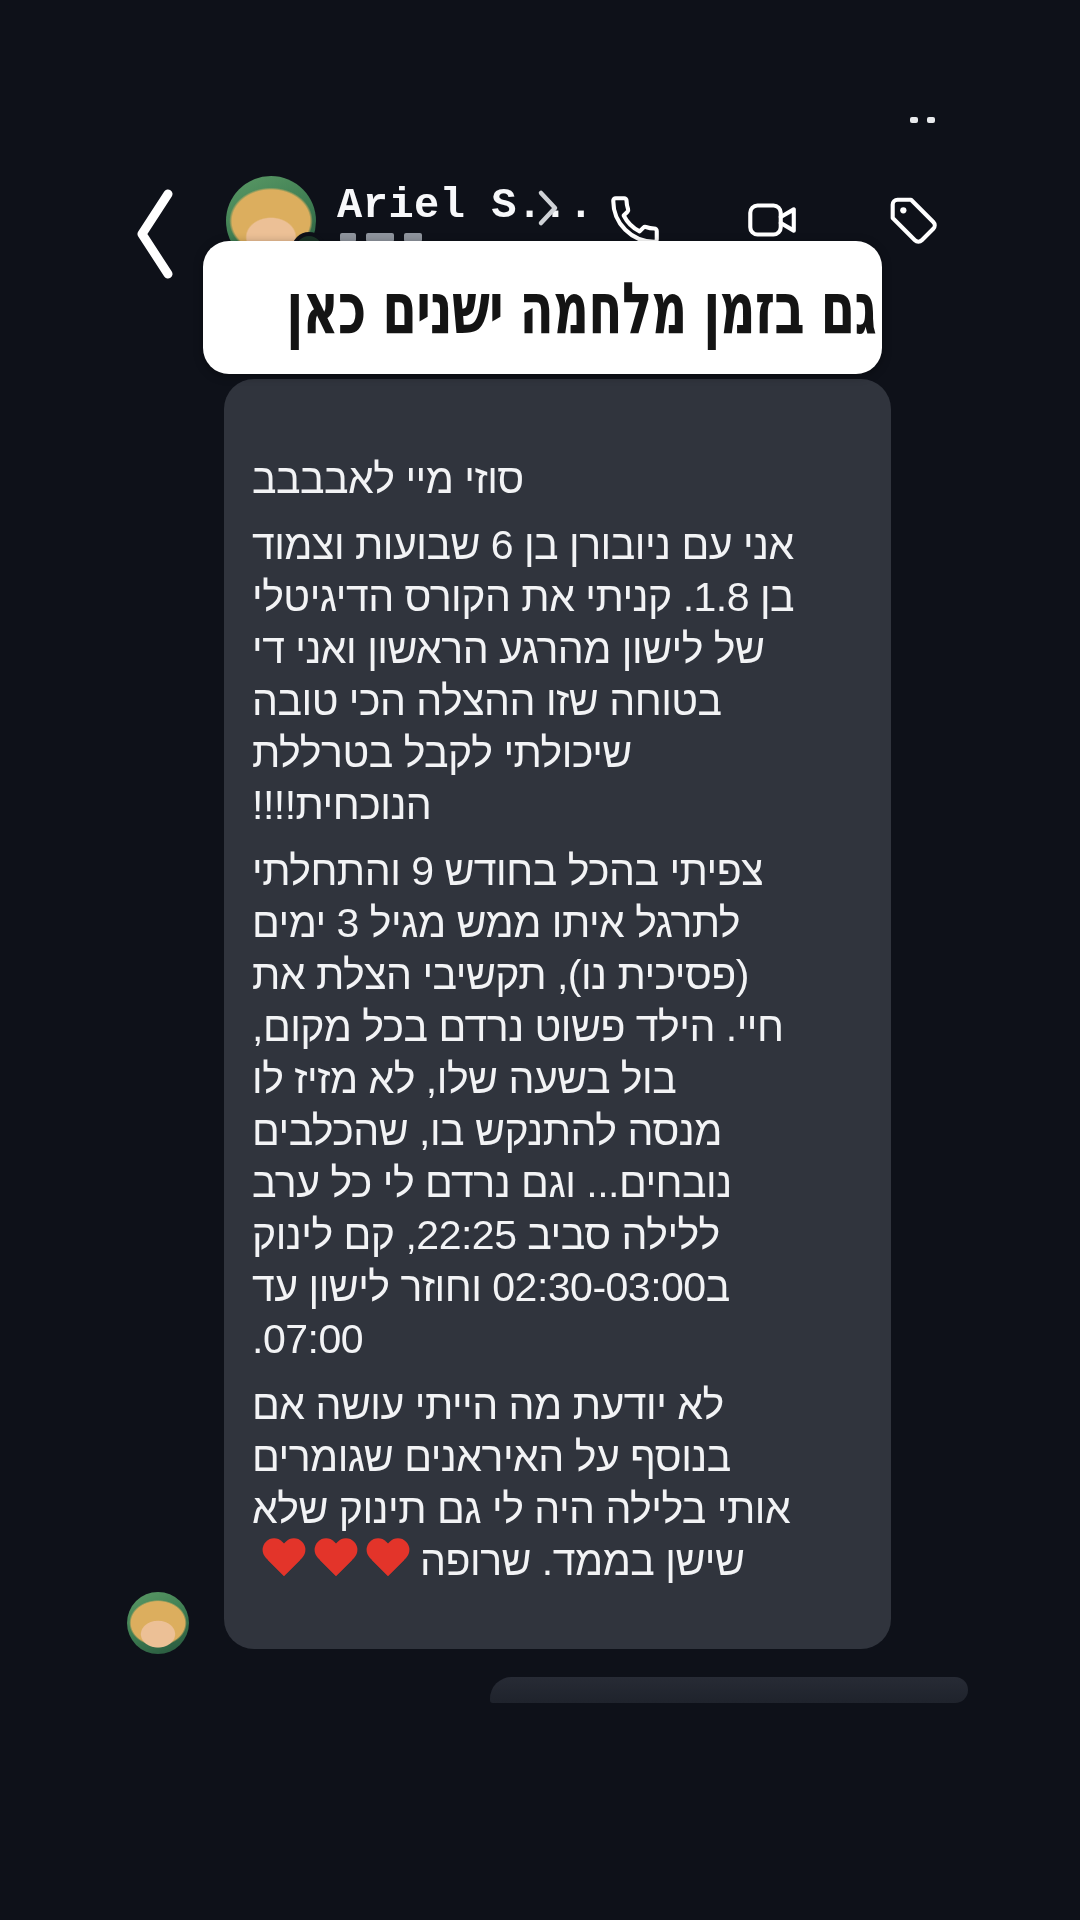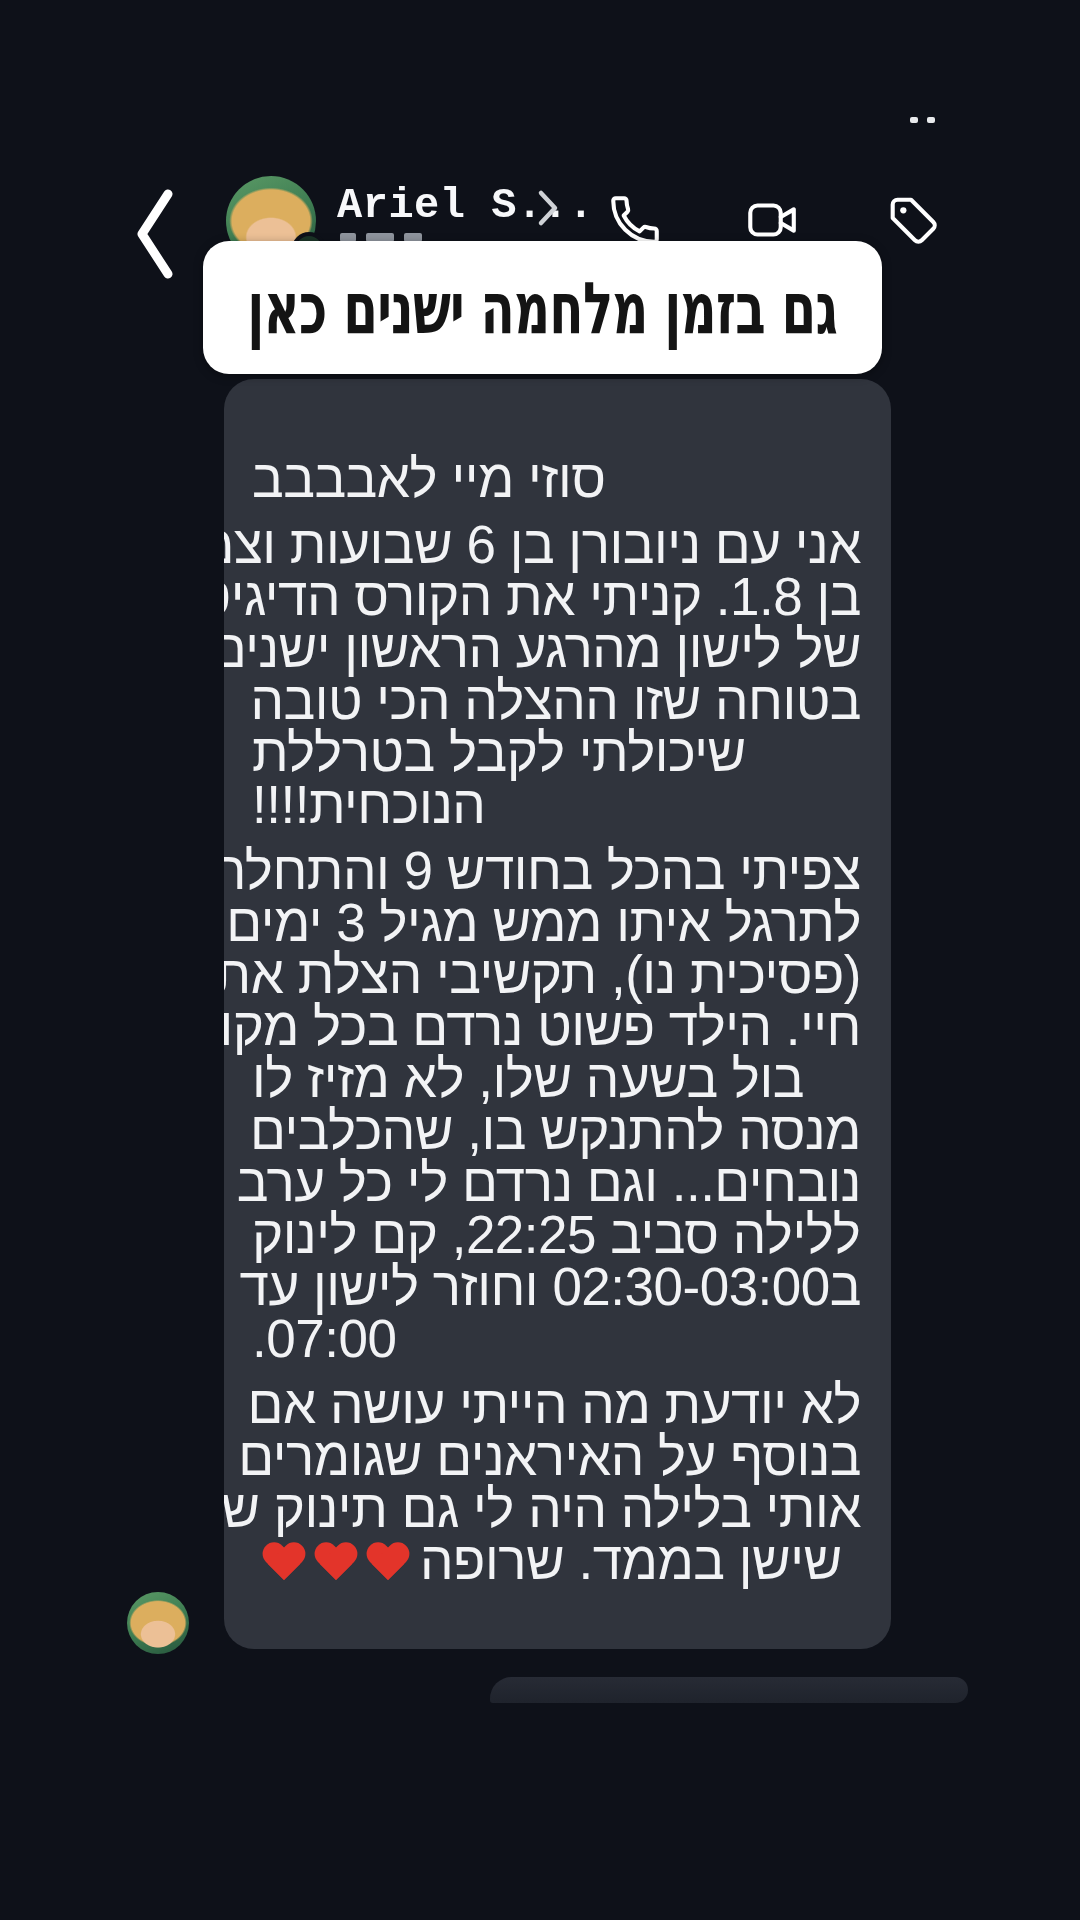--- a/index.html
+++ b/index.html
@@ -40,38 +40,38 @@
   .subtitle-marks i:nth-child(3){width:18px;}
 
   .hdr-action{position:absolute;top:190px;width:60px;height:60px;background:none;border:none;padding:0;cursor:pointer;z-index:1;}
   .hdr-action.phone{left:606px;}
   .hdr-action.video{left:742px;}
   .hdr-action.tag{left:884px;}
 
   
   .banner{
     position:absolute;left:203px;top:241px;width:679px;height:133px;background:#ffffff;
-    border-radius:26px;display:flex;align-items:center;justify-content:center;z-index:5;
+    border-radius:26px;display:flex;align-items:center;z-index:5;
     box-shadow:0 2px 10px rgba(0,0,0,.35);
   }
   .banner span{
     direction:rtl;color:#141414;font-size:64px;font-weight:700;white-space:nowrap;
     transform:scale(.78,1.12);letter-spacing:-1px;
   }
 
   
   .bubble{
     position:absolute;left:224px;top:379px;width:667px;height:1270px;background:#30343d;
     border-radius:30px;z-index:2;overflow:hidden;border:none;padding:0;text-align:initial;cursor:pointer;
   }
   .msg-text{padding:16px 30px 0 28px;direction:rtl;text-align:left;}
   .msg-para{margin:0 0 14px 0;}
   .msg-para:last-child{margin-bottom:0;}
   .msg-line{
-    white-space:nowrap;line-height:52px;font-size:53px;color:#f2f3f5;letter-spacing:-.5px;
+    white-space:nowrap;line-height:52px;font-size:41px;color:#f2f3f5;letter-spacing:-.5px;
   }
   .hearts{display:inline-block;margin:0 6px;vertical-align:-4px;}
   .heart{position:relative;display:inline-block;width:46px;height:40px;margin:0 3px;}
   .heart::before,.heart::after{
     content:"";position:absolute;top:0;width:23px;height:37px;background:#e3342a;
     border-radius:23px 23px 0 0;
   }
   .heart::before{left:23px;transform:rotate(-45deg);transform-origin:0 100%;}
   .heart::after{left:0;transform:rotate(45deg);transform-origin:100% 100%;}
 
@@ -158,21 +158,21 @@
   </div>
 
   <button class="bubble">
     <div class="msg-text" id="message-text">
         <div class="msg-para">
           <div class="msg-line">סוזי מיי לאבבבב</div>
         </div>
         <div class="msg-para">
           <div class="msg-line">אני עם ניובורן בן 6 שבועות וצמוד</div>
           <div class="msg-line">בן 1.8. קניתי את הקורס הדיגיטלי</div>
-          <div class="msg-line">של לישון מהרגע הראשון ישנים די</div>
+          <div class="msg-line">של לישון מהרגע הראשון ואני די</div>
           <div class="msg-line">בטוחה שזו ההצלה הכי טובה</div>
           <div class="msg-line">שיכולתי לקבל בטרללת</div>
           <div class="msg-line">הנוכחית!!!!</div>
         </div>
         <div class="msg-para">
           <div class="msg-line">צפיתי בהכל בחודש 9 והתחלתי</div>
           <div class="msg-line">לתרגל איתו ממש מגיל 3 ימים</div>
           <div class="msg-line">(פסיכית נו), תקשיבי הצלת את</div>
           <div class="msg-line">חיי. הילד פשוט נרדם בכל מקום,</div>
           <div class="msg-line">בול בשעה שלו, לא מזיז לו</div>

